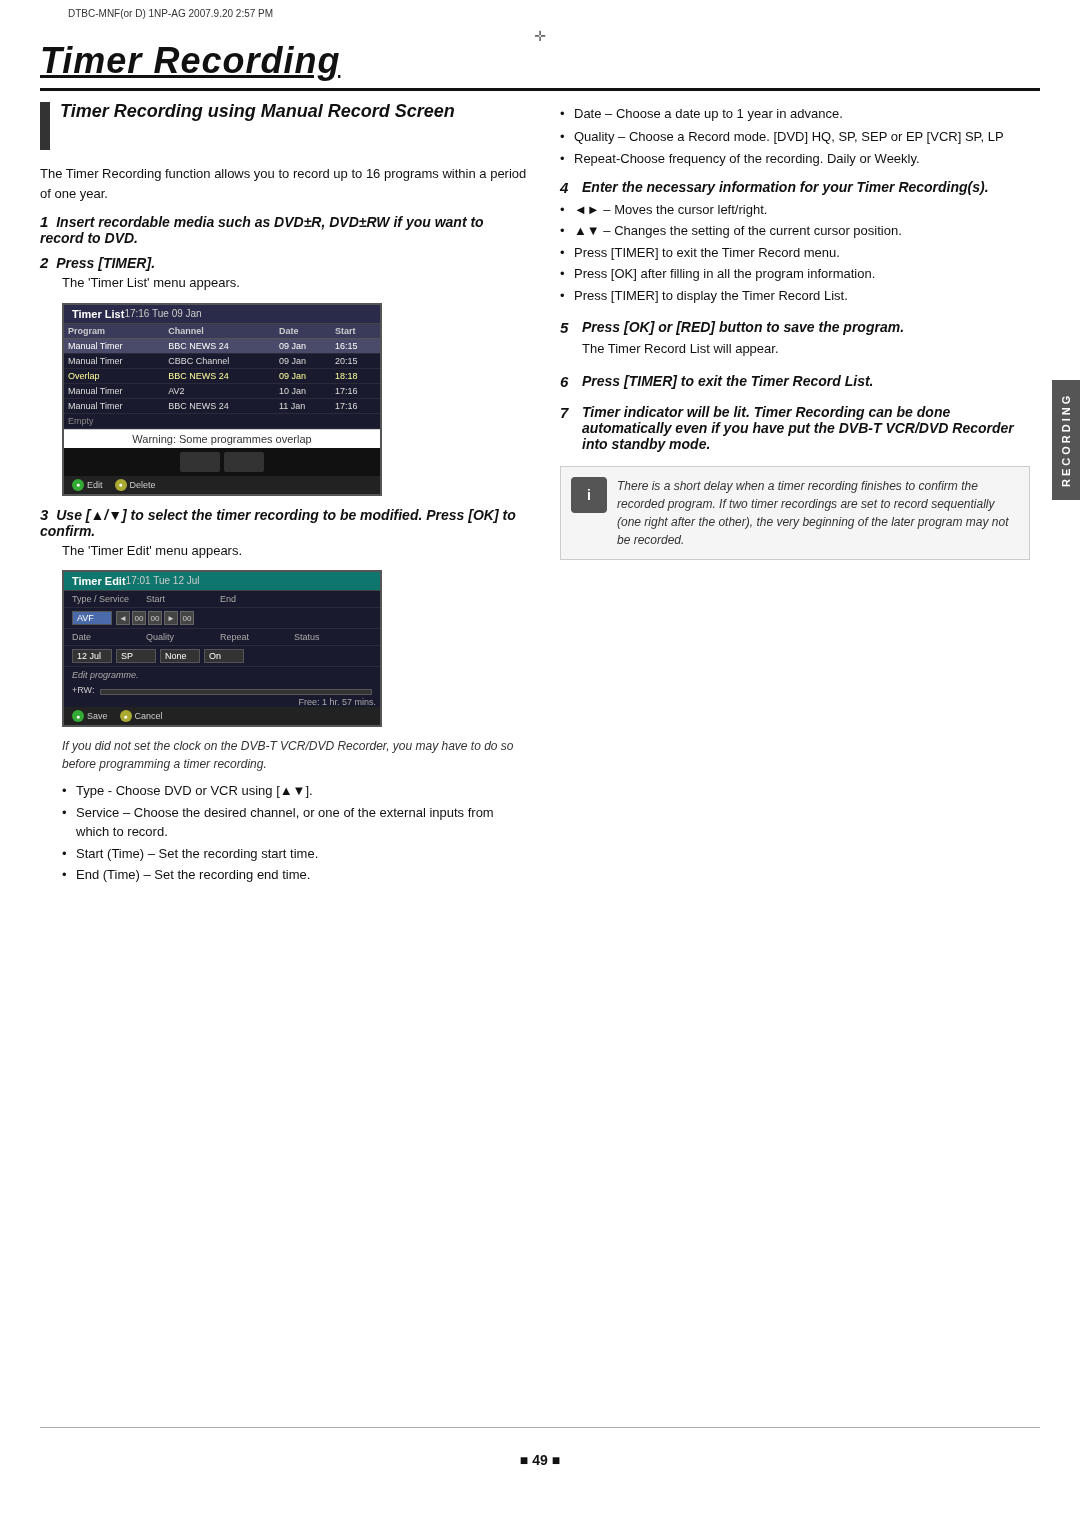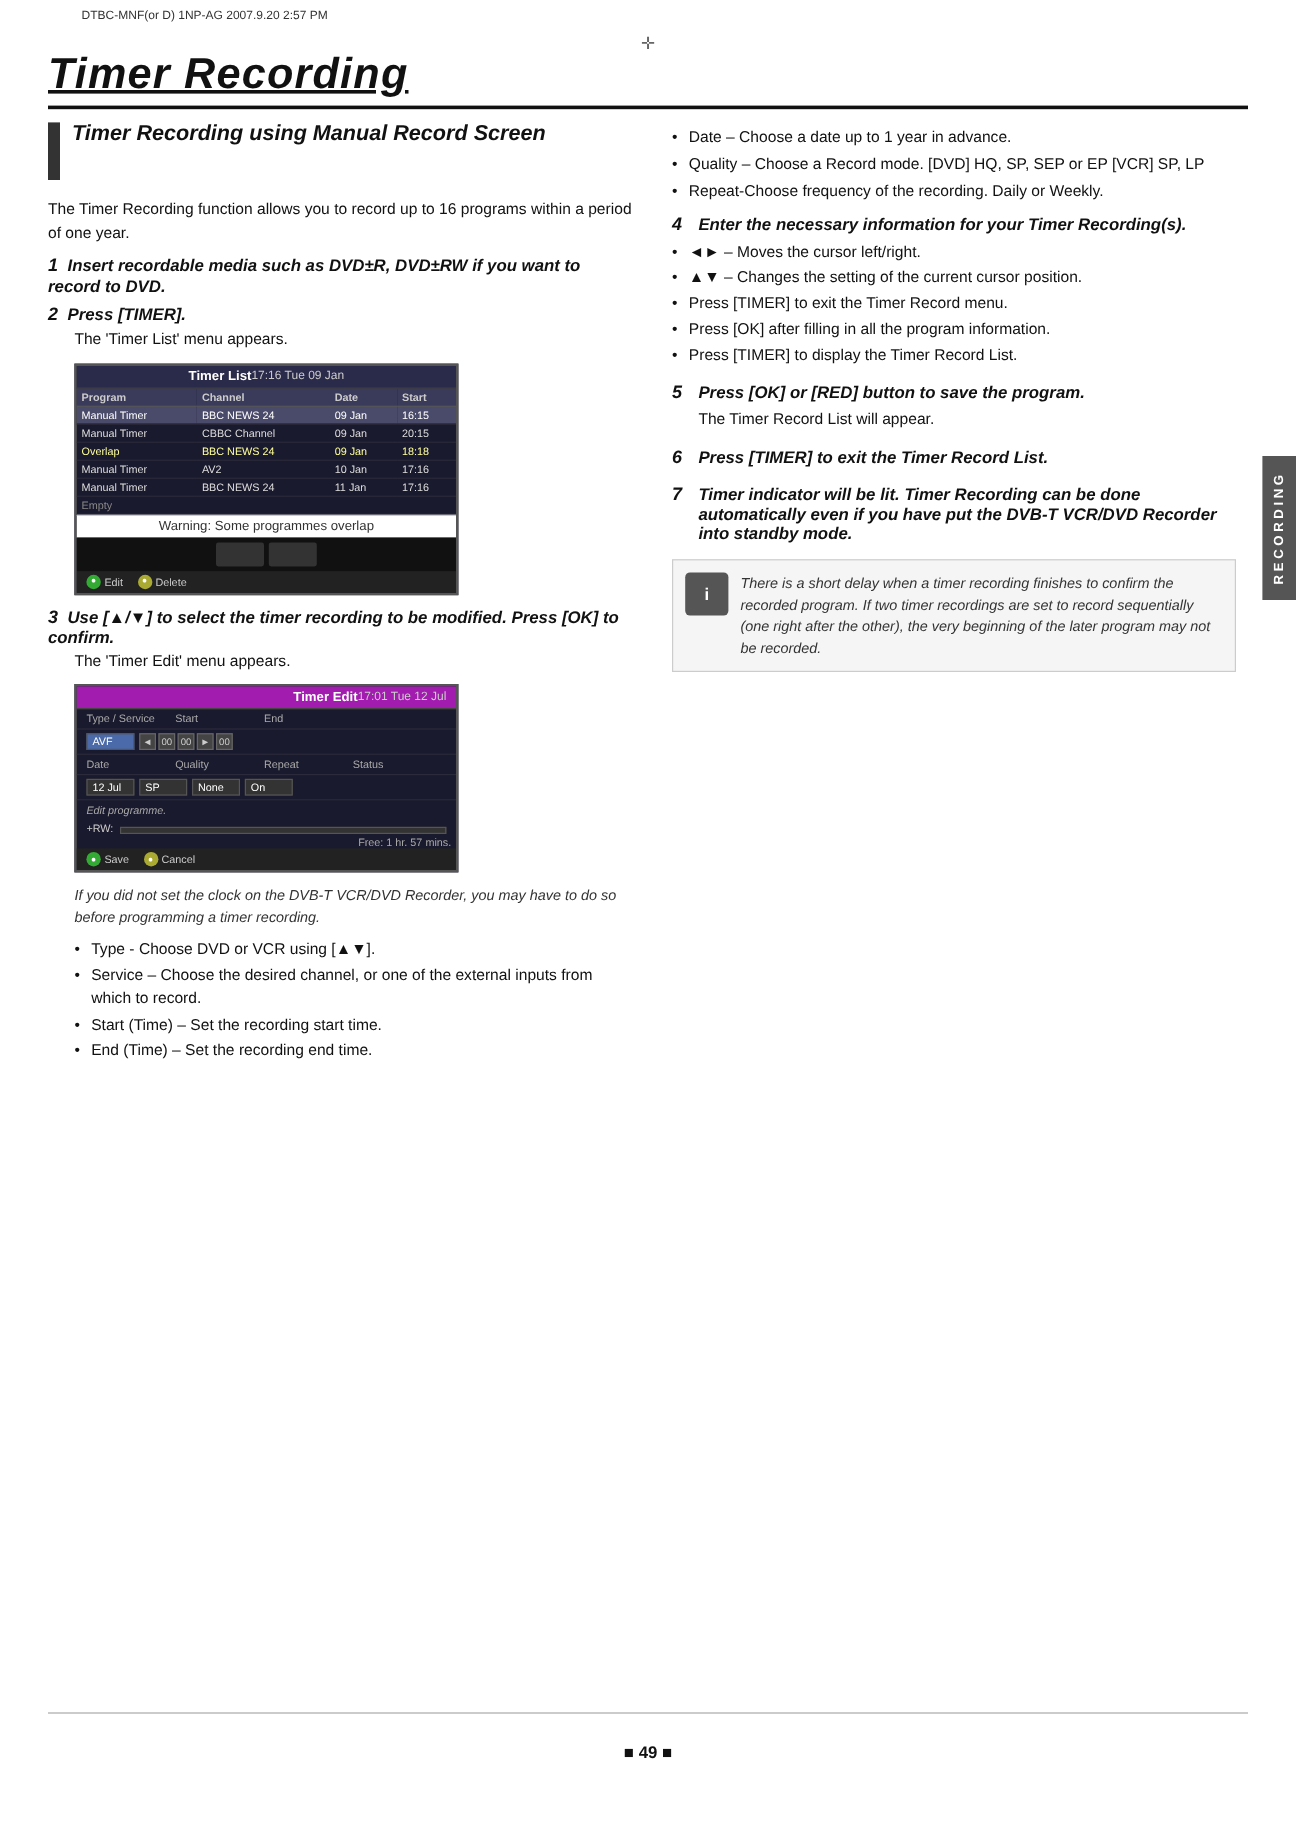--- a/index.html
+++ b/index.html
@@ -138,21 +138,21 @@
       margin: 10px 0 10px 22px;
       padding: 0;
       width: 320px;
       font-size: 10px;
       color: #eee;
     }
     .ui-screen-header {
       background: #2a2a4a;
       padding: 3px 8px;
       display: flex;
-      justify-content: center;
+      justify-content: flex-start;
       font-size: 11px;
       border-bottom: 1px solid #444;
     }
     .ui-screen-title {
       font-weight: bold;
       color: #fff;
     }
     .ui-screen-time {
       color: #ccc;
       font-size: 10px;
@@ -243,24 +243,24 @@
     .ui-edit-screen {
       background: #1a1a2e;
       border: 2px solid #555;
       margin: 10px 0 10px 22px;
       padding: 0;
       width: 320px;
       font-size: 10px;
       color: #eee;
     }
     .ui-edit-header {
-      background: #a21caf;
+      background: #0f766e;
       padding: 3px 8px;
       display: flex;
-      justify-content: flex-end;
+      justify-content: flex-start;
       font-size: 11px;
       border-bottom: 1px solid #444;
     }
     .edit-row {
       display: flex;
       align-items: center;
       padding: 3px 8px;
       border-bottom: 1px solid #2a2a3a;
       gap: 4px;
     }

